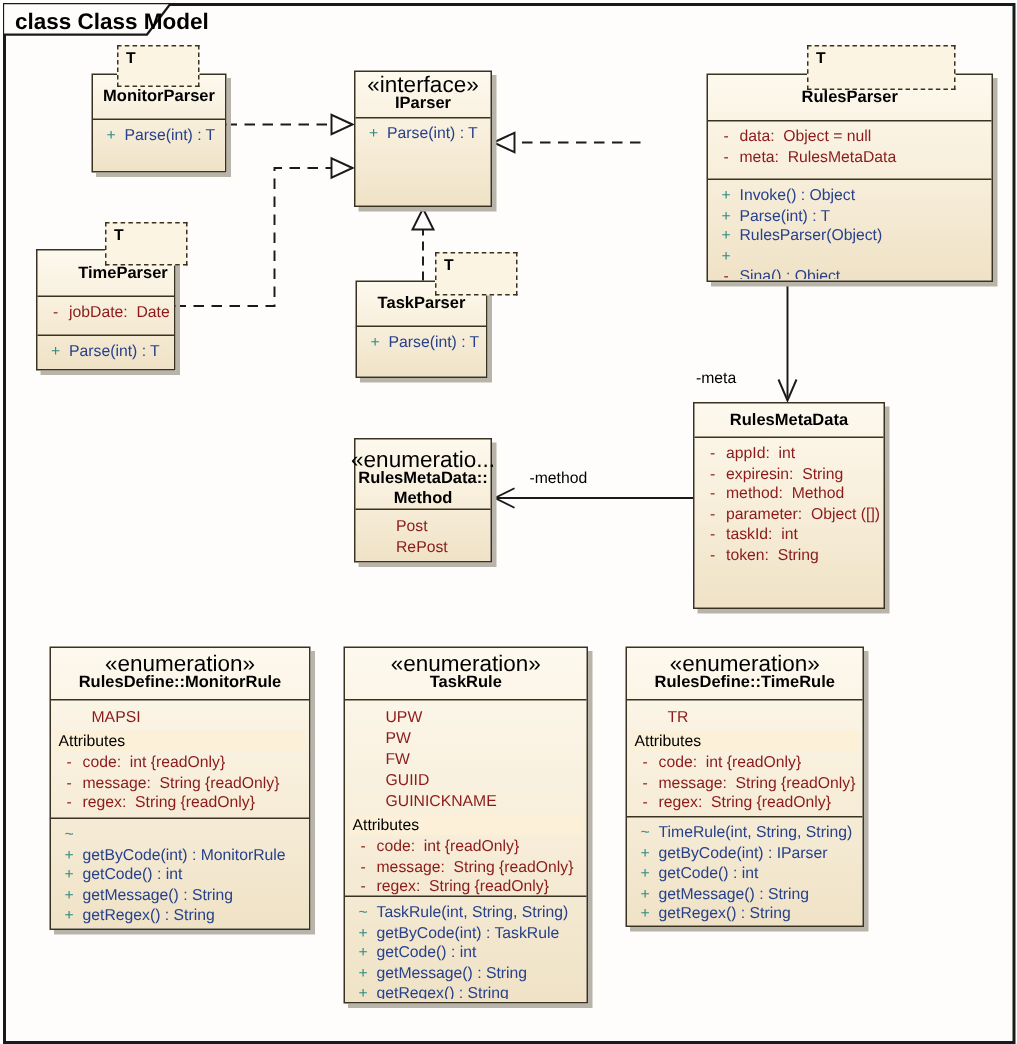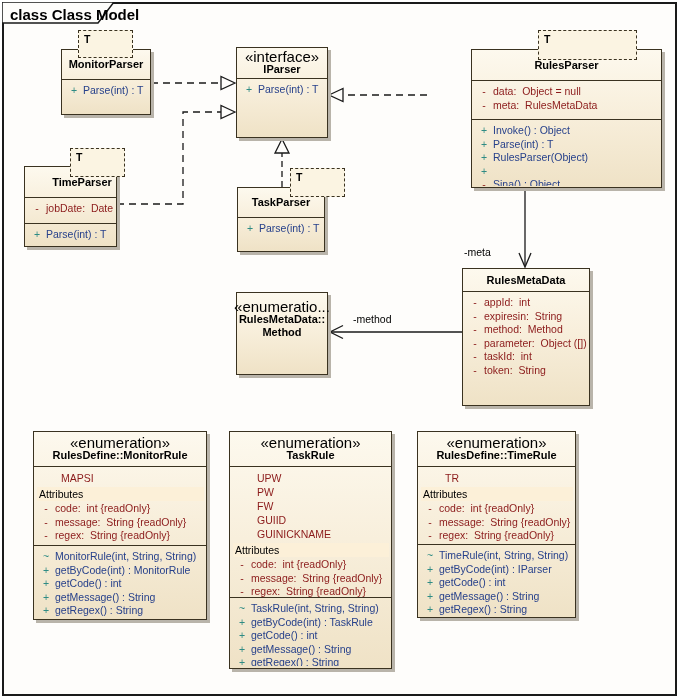--- a/index.html
+++ b/index.html
@@ -141,36 +141,40 @@
       <div class="row attr"><span class="vis">-</span><span class="txt">token:  String</span></div>
     </div>
   </div>
 
   <div class="uml-box" style="left:236px;top:292px;width:92px;height:83px;">
     <div class="hdr" style="height:46px;justify-content:flex-end;">
       <div class="stereo">«enumeratio...</div>
       <div class="cname">RulesMetaData::</div>
       <div class="cname">Method</div>
     </div>
+    <div class="comp" style="height:34px;">
+      <div class="lit">Post</div>
+      <div class="lit">RePost</div>
+    </div>
   </div>
 
   <div class="uml-box" style="left:33px;top:431px;width:174px;height:189px;">
     <div class="hdr" style="height:34px;">
       <div class="stereo">«enumeration»</div>
       <div class="cname">RulesDefine::MonitorRule</div>
     </div>
     <div class="comp" style="height:79px;">
       <div class="lit">MAPSI</div>
       <div class="band">Attributes</div>
       <div class="row attr"><span class="vis">-</span><span class="txt">code:  int {readOnly}</span></div>
       <div class="row attr"><span class="vis">-</span><span class="txt">message:  String {readOnly}</span></div>
       <div class="row attr"><span class="vis">-</span><span class="txt">regex:  String {readOnly}</span></div>
     </div>
     <div class="comp" style="height:72px;">
-      <div class="row op"><span class="vis">~</span><span class="txt">MonitorRule(int, String, String)</span></div>
+      <div class="row op"><span class="vis">~</span></div>
       <div class="row op"><span class="vis">+</span><span class="txt u">getByCode(int) : MonitorRule</span></div>
       <div class="row op"><span class="vis">+</span><span class="txt">getCode() : int</span></div>
       <div class="row op"><span class="vis">+</span><span class="txt">getMessage() : String</span></div>
       <div class="row op"><span class="vis">+</span><span class="txt">getRegex() : String</span></div>
     </div>
   </div>
 
   <div class="uml-box" style="left:229px;top:431px;width:163px;height:238px;">
     <div class="hdr" style="height:34px;">
       <div class="stereo">«enumeration»</div>

